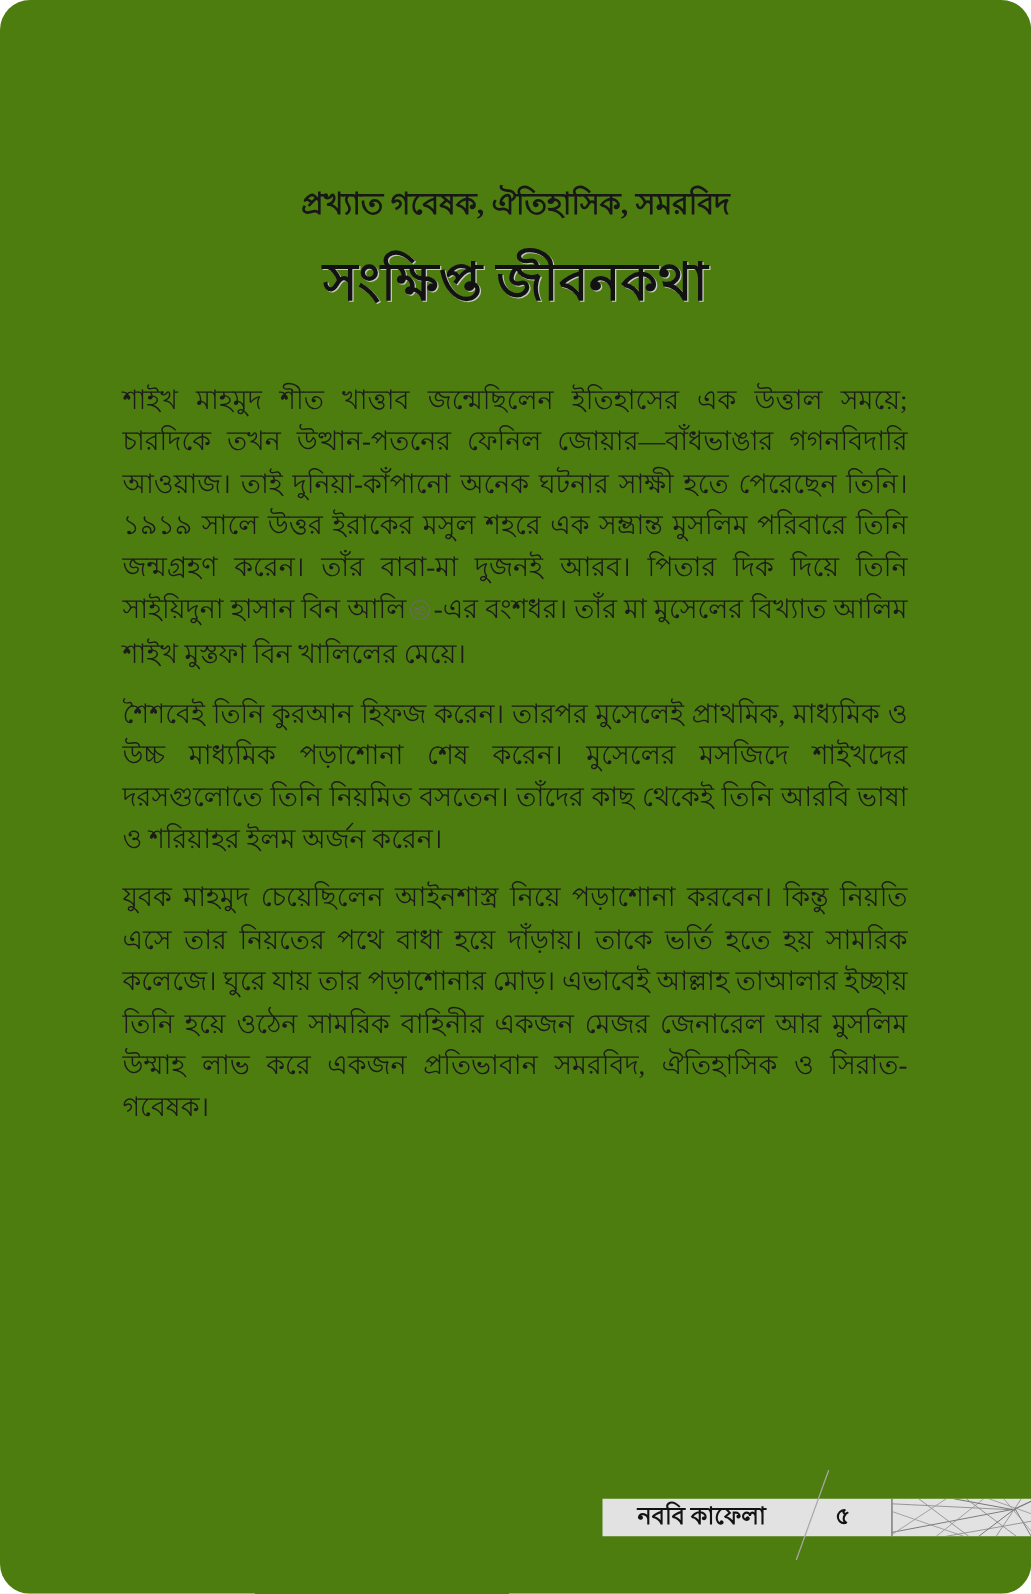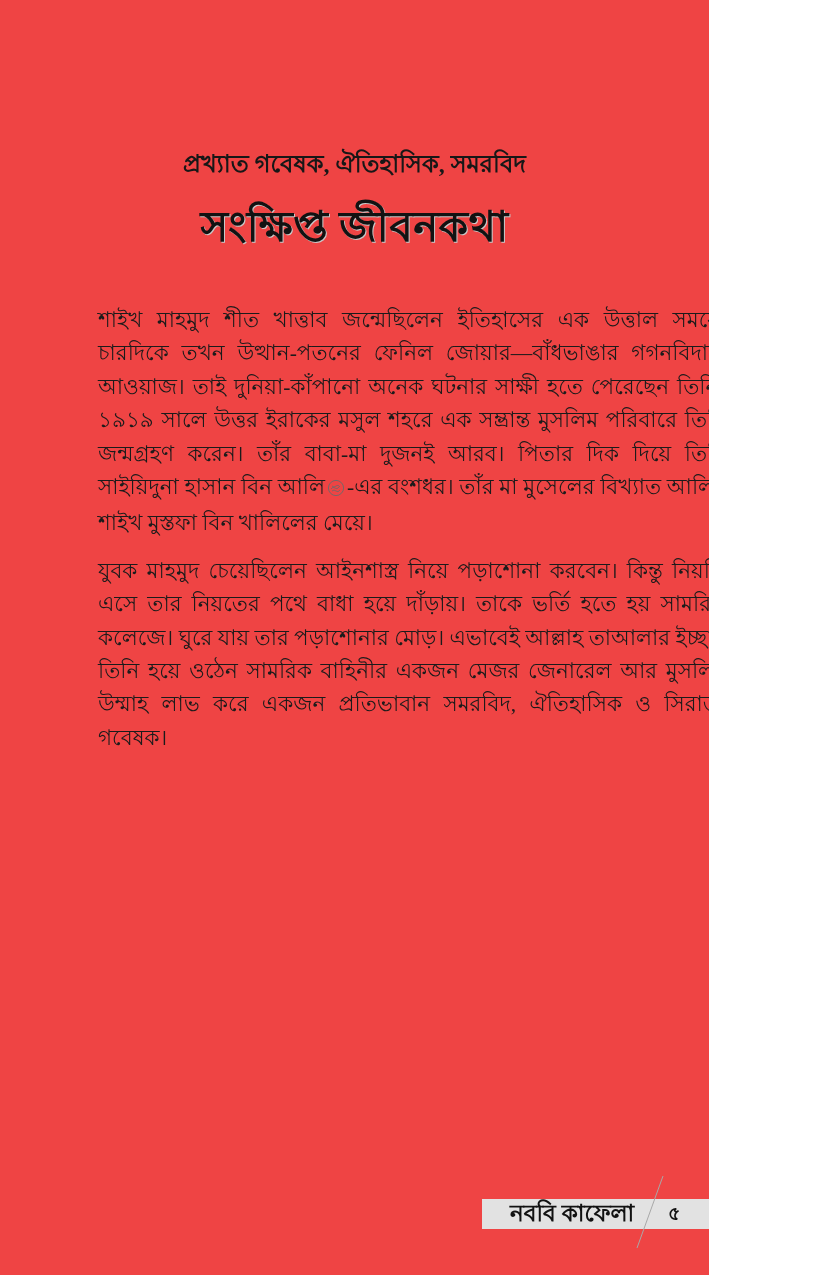--- a/index.html
+++ b/index.html
@@ -1,24 +1,25 @@
 <!DOCTYPE html>
 <html lang="bn"><head>
 <meta charset="utf-8">
 <style>
   * { margin: 0; padding: 0; box-sizing: border-box; }
   html, body { background: #ffffff; }
   .page {
     position: relative;
-    width: 709px;
+    width: 825px;
     height: 1275px;
-    background: #ef4444;
+    background: #4d7c0f;
     overflow: hidden;
     font-family: "Liberation Serif", "DejaVu Serif", serif;
     color: #1c1c1c;
+    border-radius: 24px;
   }
   .header {
     position: absolute;
     top: 146px;
     left: 0;
     width: 100%;
     text-align: center;
   }
   .subtitle-line {
     font-size: 24px;
@@ -60,21 +61,21 @@
     width: 343px;
     height: 30px;
     background: #e2e2e2;
   }
   .footer-book-title {
     position: absolute;
     left: 28px;
     top: 0;
     height: 30px;
     line-height: 30px;
-    font-size: 23px;
+    font-size: 19px;
     font-weight: 600;
     color: #121212;
     white-space: nowrap;
   }
   .footer-page-number {
     position: absolute;
     left: 186px;
     top: 0;
     height: 30px;
     line-height: 30px;
@@ -106,20 +107,21 @@
   <div class="header">
     <div class="subtitle-line">প্রখ্যাত গবেষক, ঐতিহাসিক, সমরবিদ</div>
     <div class="main-title">সংক্ষিপ্ত জীবনকথা</div>
   </div>
 
   <div class="content">
     <p><span>শাইখ মাহমুদ শীত খাত্তাব জন্মেছিলেন ইতিহাসের এক উত্তাল সময়ে; চারদিকে তখন উত্থান-পতনের ফেনিল জোয়ার—বাঁধভাঙার গগনবিদারি আওয়াজ। তাই দুনিয়া-কাঁপানো অনেক ঘটনার সাক্ষী হতে পেরেছেন তিনি। ১৯১৯ সালে উত্তর ইরাকের মসুল শহরে এক সম্ভ্রান্ত মুসলিম পরিবারে তিনি জন্মগ্রহণ করেন। তাঁর বাবা-মা দুজনই আরব। পিতার দিক দিয়ে তিনি সাইয়িদুনা হাসান বিন আলি</span><span class="honorific"><svg width="18" height="18" viewBox="0 0 18 18">
             <circle cx="9" cy="9" r="7.6" fill="none" stroke="#6a6a6a" stroke-width="0.9"></circle>
             <path d="M4 10 q2 -3 4 -1 q2 2 4 -1 M5 7 q2 2 4 0 q2 -2 4 1 M5 12 q2 -2 4 0 q2 2 4 -1" fill="none" stroke="#6a6a6a" stroke-width="0.8"></path>
           </svg></span><span>-এর বংশধর। তাঁর মা মুসেলের বিখ্যাত আলিম শাইখ মুস্তফা বিন খালিলের মেয়ে।</span></p>
+    <p>শৈশবেই তিনি কুরআন হিফজ করেন। তারপর মুসেলেই প্রাথমিক, মাধ্যমিক ও উচ্চ মাধ্যমিক পড়াশোনা শেষ করেন। মুসেলের মসজিদে শাইখদের দরসগুলোতে তিনি নিয়মিত বসতেন। তাঁদের কাছ থেকেই তিনি আরবি ভাষা ও শরিয়াহর ইলম অর্জন করেন।</p>
     <p>যুবক মাহমুদ চেয়েছিলেন আইনশাস্ত্র নিয়ে পড়াশোনা করবেন। কিন্তু নিয়তি এসে তার নিয়তের পথে বাধা হয়ে দাঁড়ায়। তাকে ভর্তি হতে হয় সামরিক কলেজে। ঘুরে যায় তার পড়াশোনার মোড়। এভাবেই আল্লাহ তাআলার ইচ্ছায় তিনি হয়ে ওঠেন সামরিক বাহিনীর একজন মেজর জেনারেল আর মুসলিম উম্মাহ লাভ করে একজন প্রতিভাবান সমরবিদ, ঐতিহাসিক ও সিরাত-গবেষক।</p>
   </div>
 
   <div class="footer-bar">
     <span class="footer-book-title">নববি কাফেলা</span>
     <span class="footer-page-number">৫</span>
   </div>
 
   <svg class="footer-slash" viewBox="0 0 40 72">
     <line x1="33" y1="0" x2="7" y2="72" stroke="#a8a8a8" stroke-width="1"></line>

